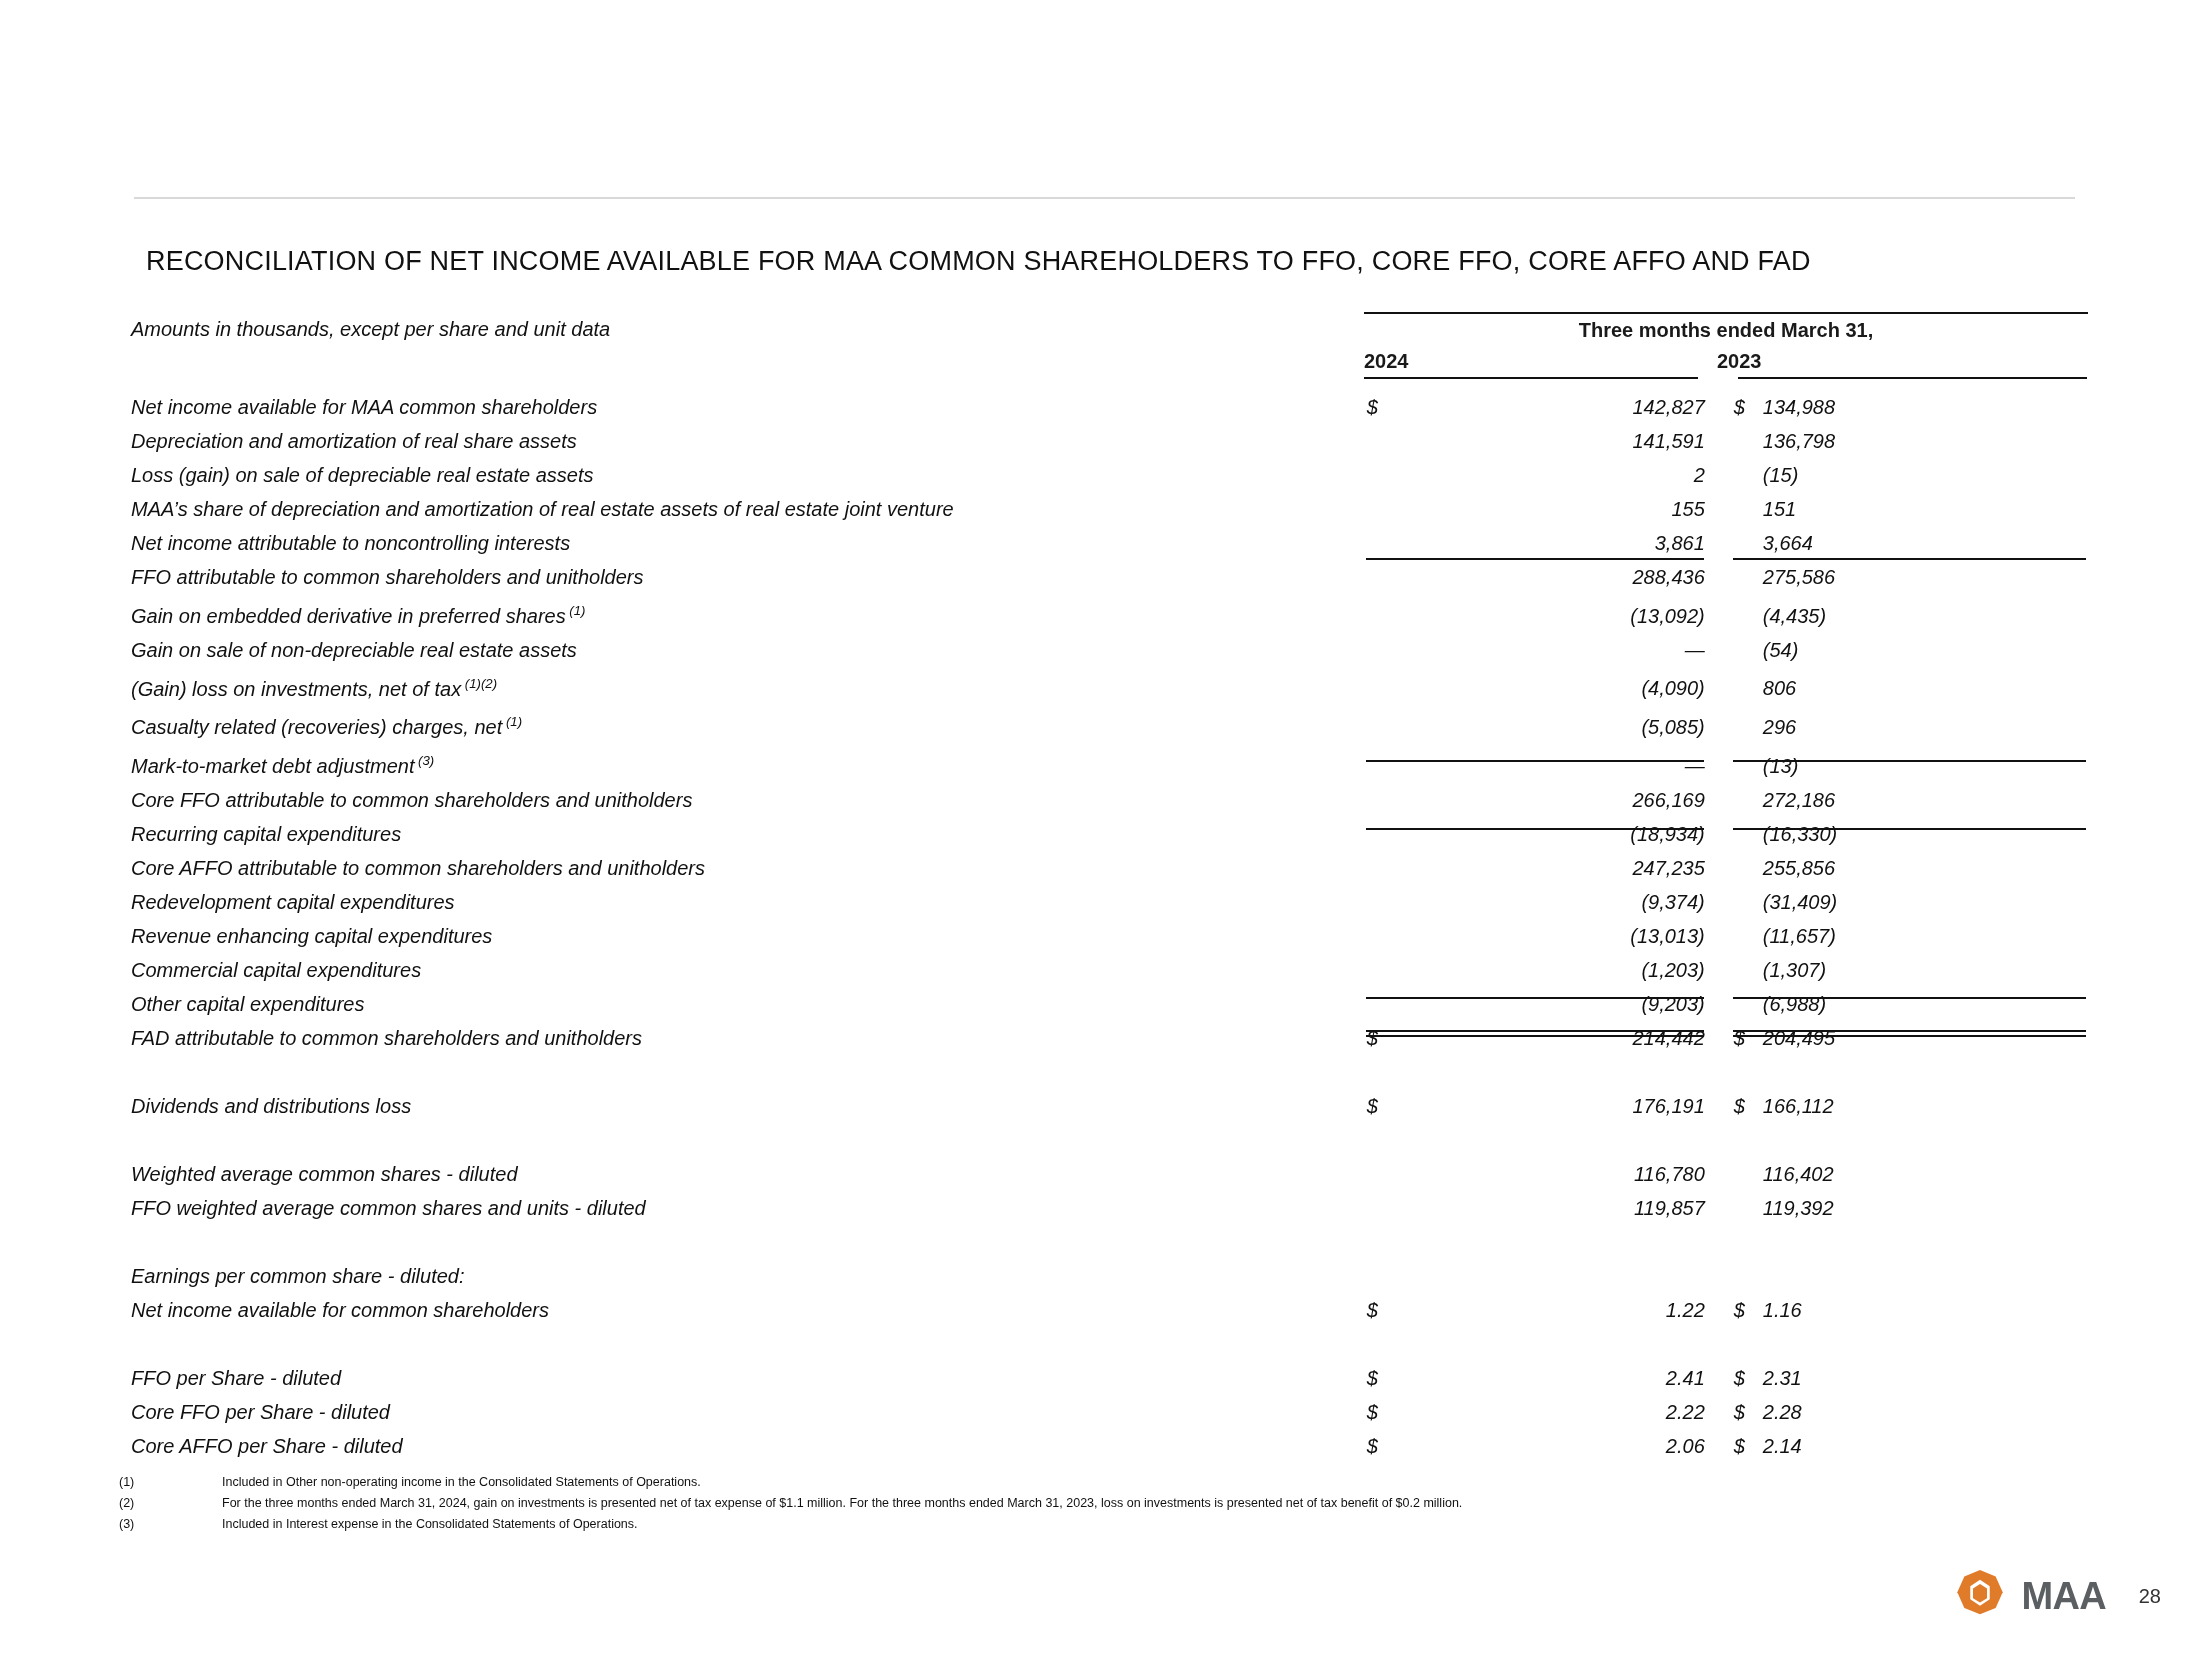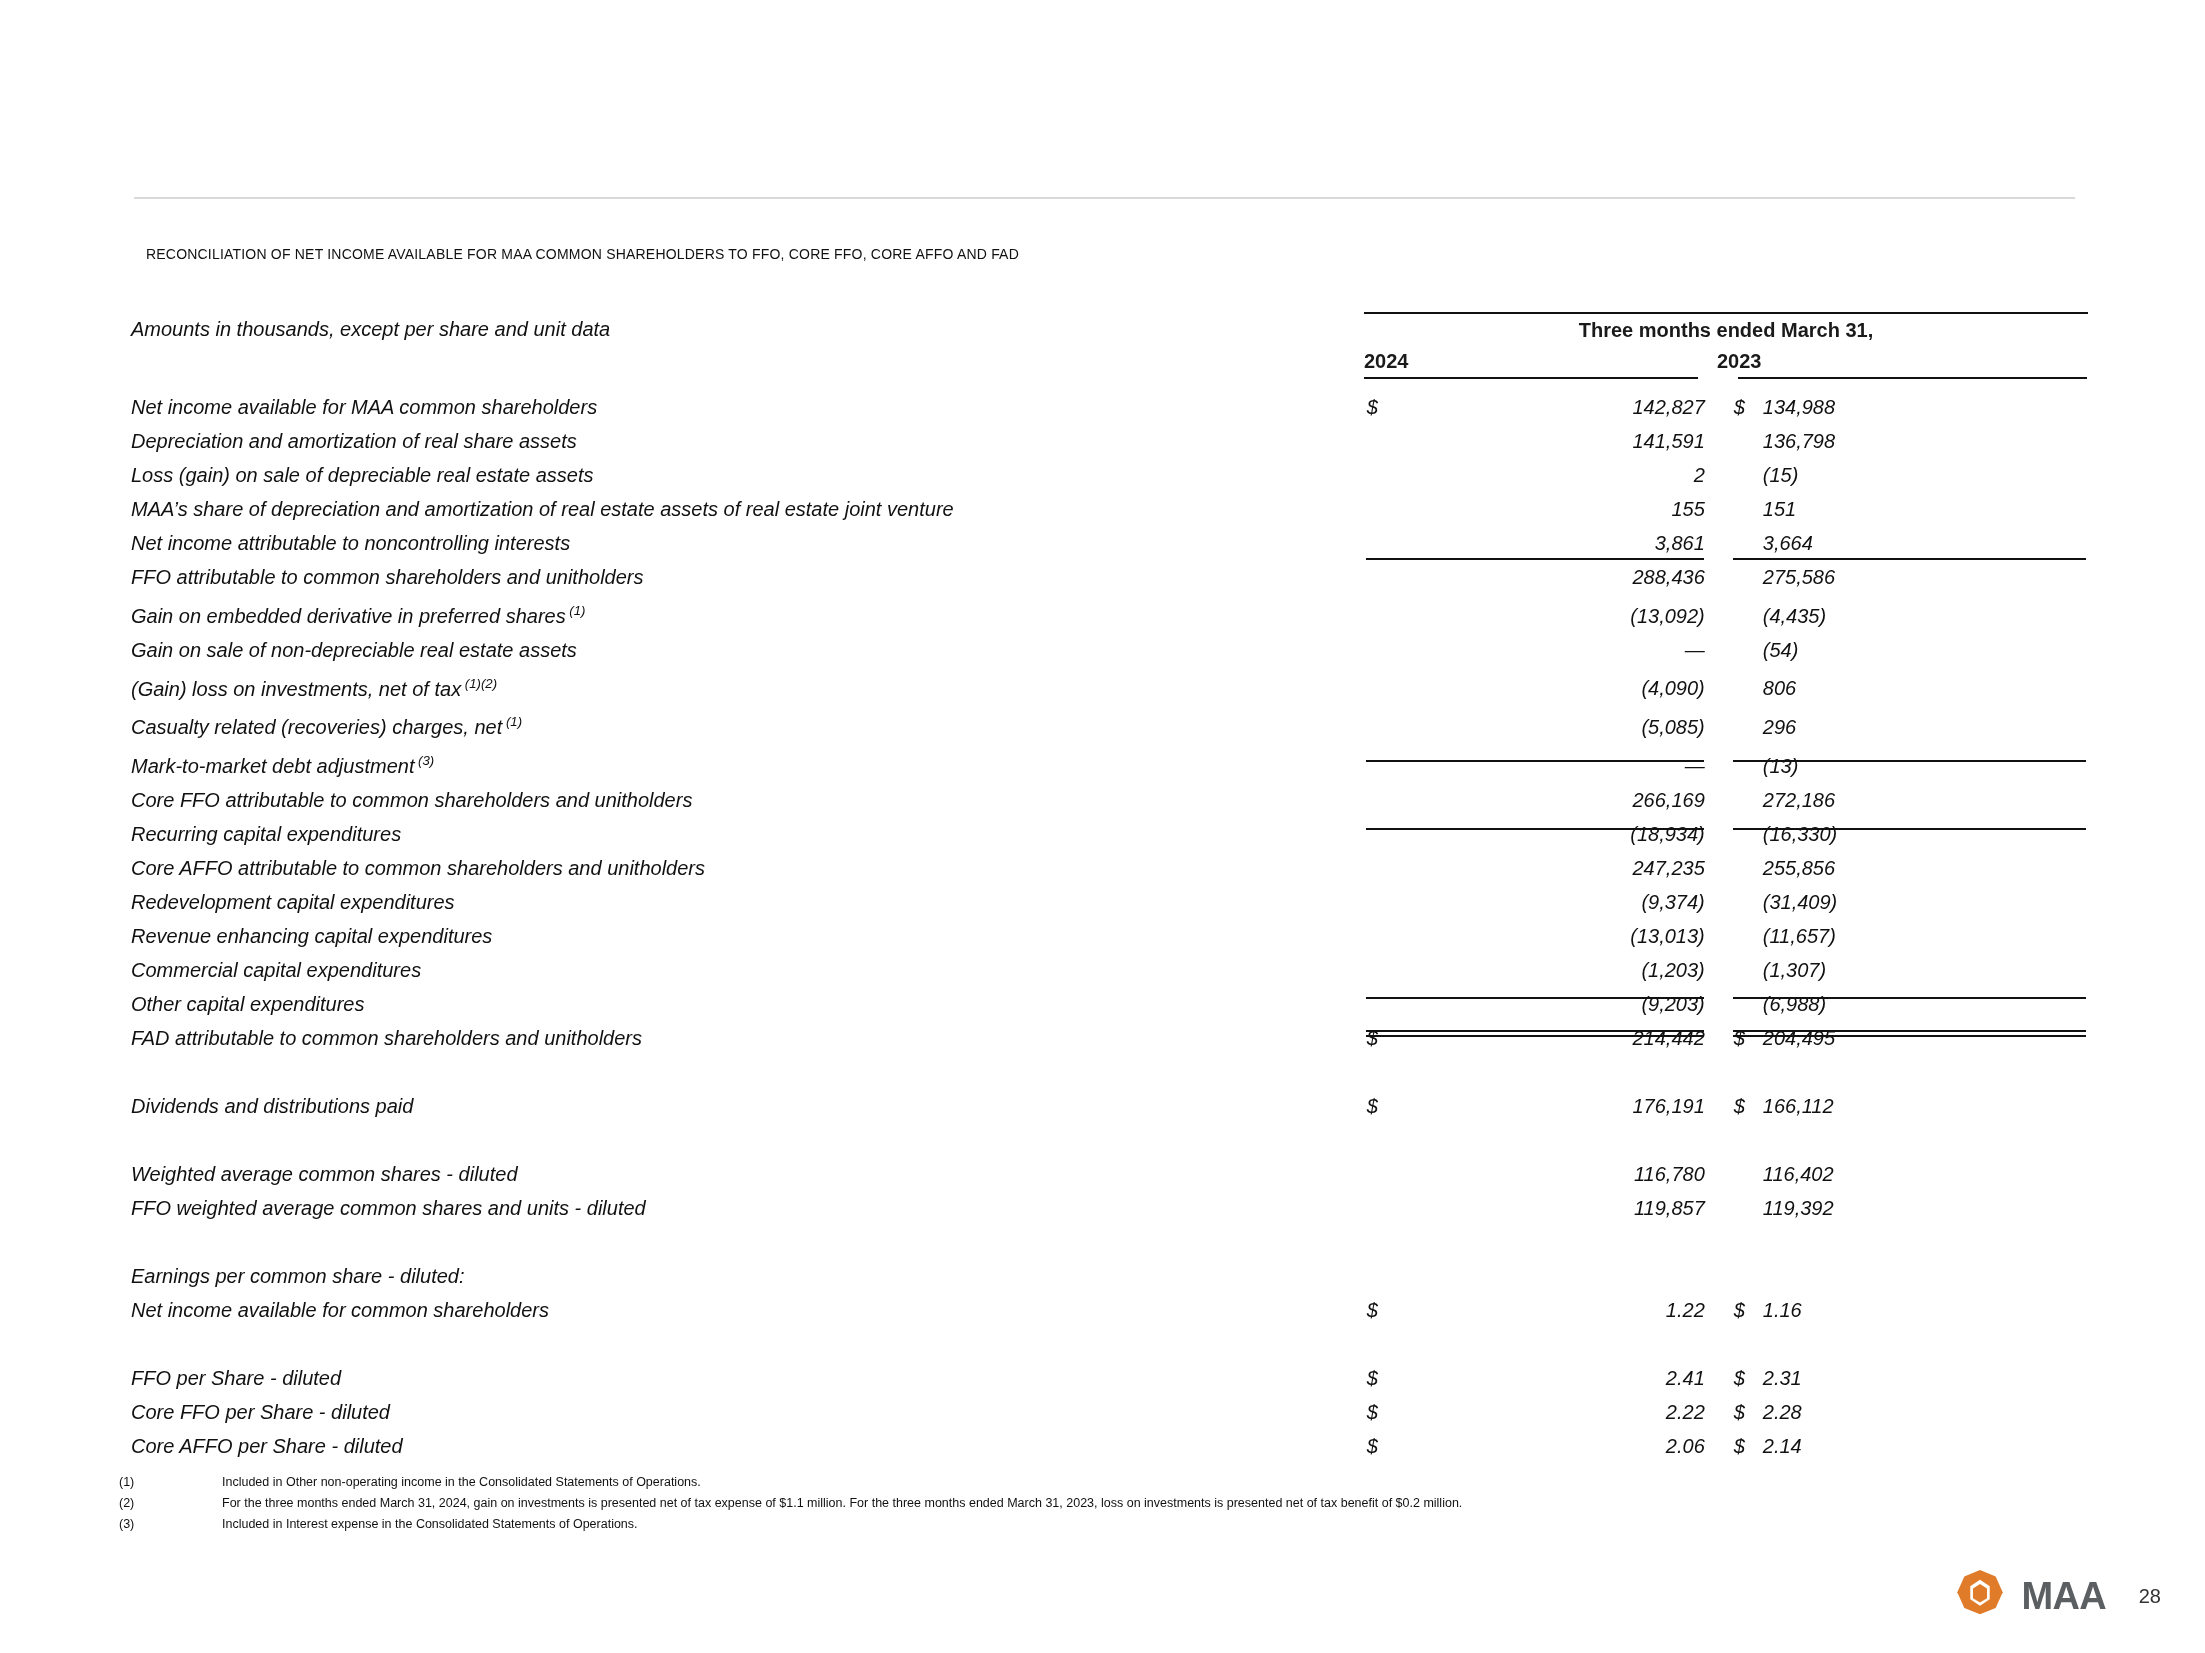--- a/index.html
+++ b/index.html
@@ -35,21 +35,21 @@
     left: 134px;
     top: 197px;
     width: 1941px;
     height: 2.2px;
     background: #d9d9d9;
   }
   .subtitle {
     position: absolute;
     left: 146px;
     top: 246px;
-    font-size: 14px;
+    font-size: 27px;
     letter-spacing: 0.2px;
     color: #111111;
     white-space: nowrap;
   }
   .amounts-note {
     position: absolute;
     left: 131px;
     top: 318px;
     font-size: 20px;
     font-style: italic;
@@ -370,21 +370,21 @@
           </tr>
           <tr>
             <td class="label"></td>
             <td class="dollar"></td>
             <td class="val"></td>
             <td></td>
             <td class="dollar"></td>
             <td class="val2"></td>
           </tr>
           <tr>
-            <td class="label">Dividends and distributions paid</td>
+            <td class="label">Dividends and distributions loss</td>
             <td class="dollar">$</td>
             <td class="val">176,191</td>
             <td></td>
             <td class="dollar">$</td>
             <td class="val2">166,112</td>
           </tr>
           <tr>
             <td class="label"></td>
             <td class="dollar"></td>
             <td class="val"></td>

